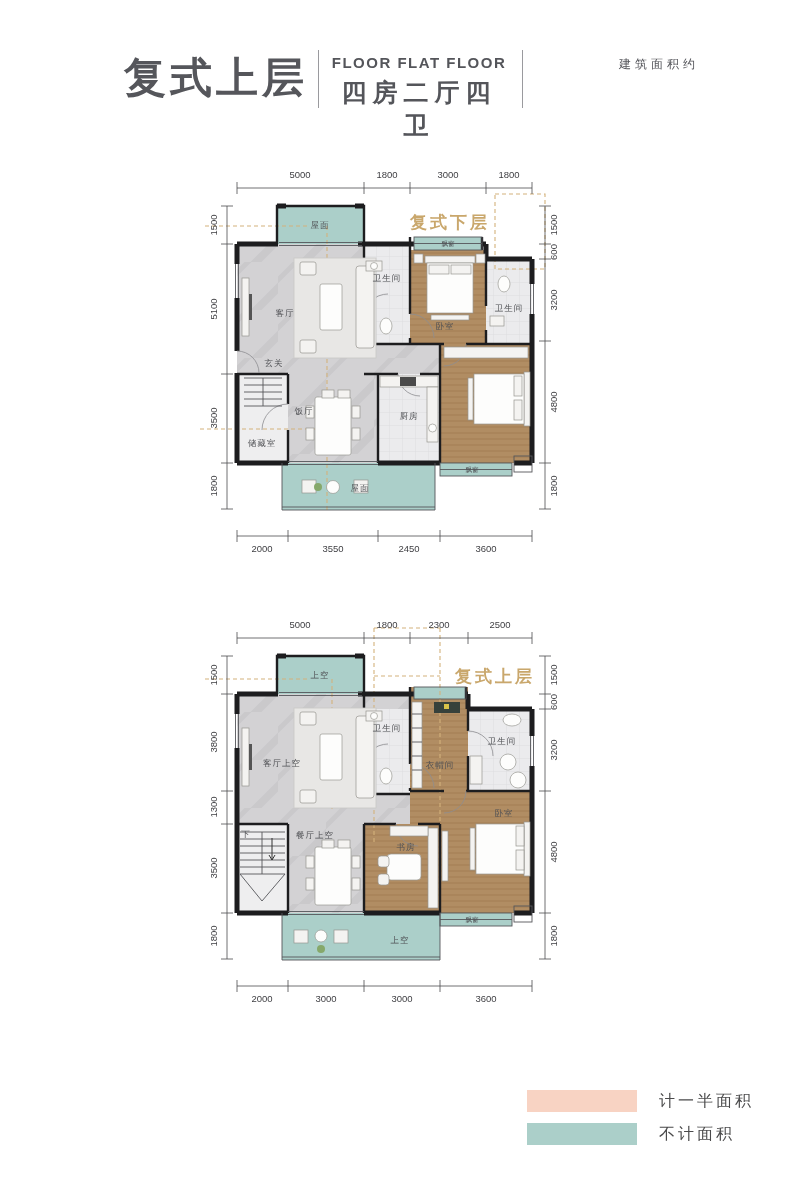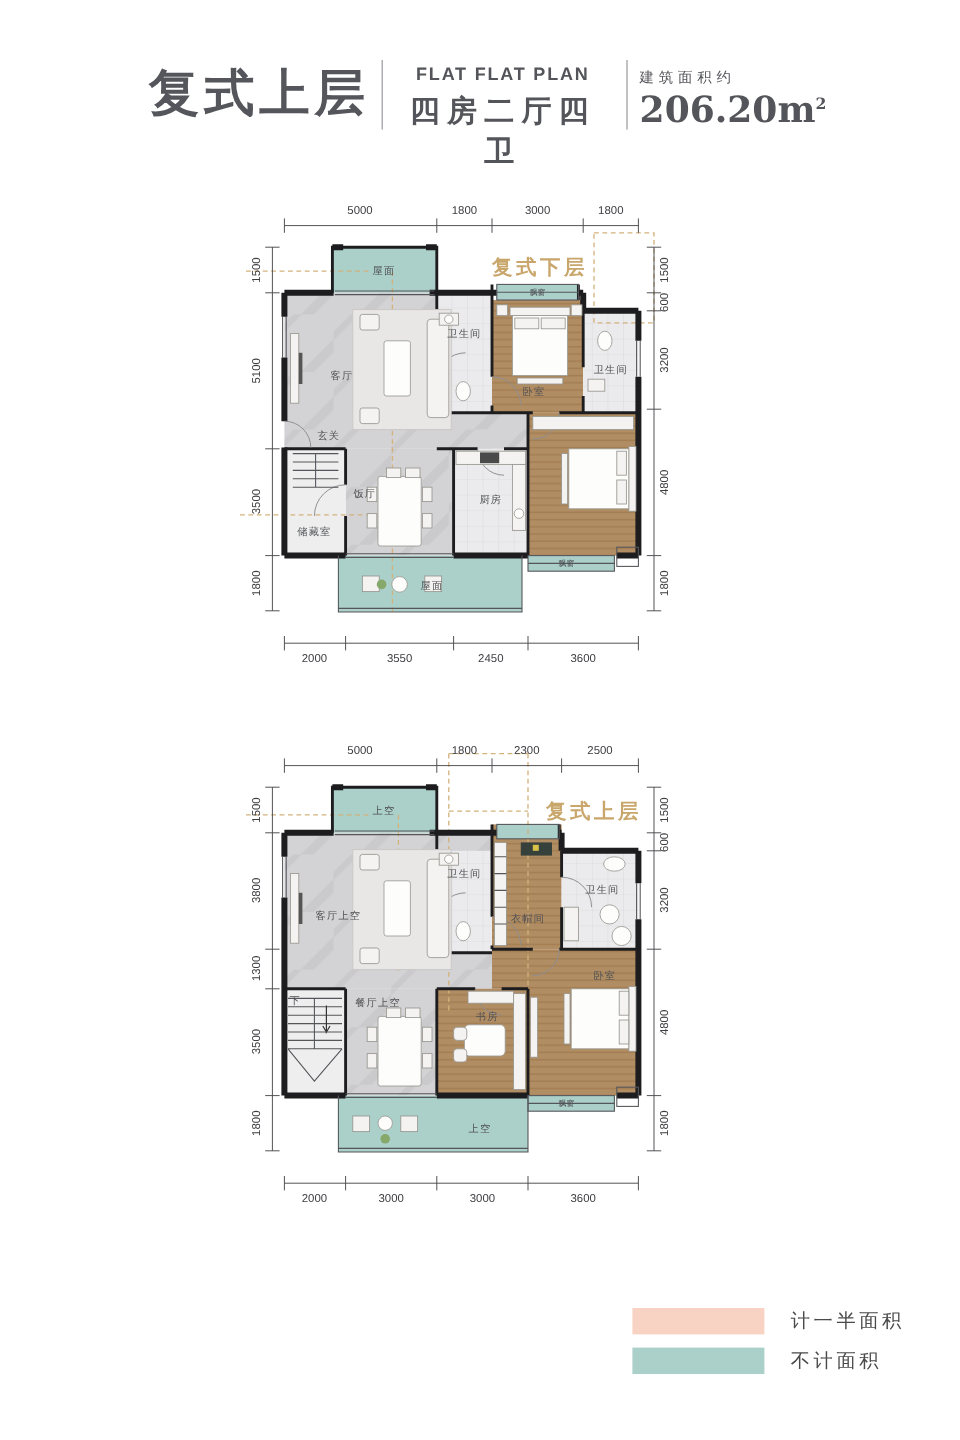--- a/index.html
+++ b/index.html
@@ -7,21 +7,21 @@
   .page{position:absolute;inset:0}
 
   
   .hdr-title{position:absolute;left:124px;top:50px;font-family:"DejaVu Serif","Liberation Serif",serif;
     font-size:42px;font-weight:700;color:#55565b;letter-spacing:4px;margin:0}
   .vdiv{position:absolute;width:1px;background:#9a9a9e;top:50px;height:58px}
   .v1{left:318px}.v2{left:522px}
   .hdr-mid{position:absolute;left:328px;top:54px;width:182px;text-align:center;color:#54555a}
   .hdr-mid .en{font-size:15px;letter-spacing:1.5px;font-weight:700}
   .hdr-mid .cn{font-family:"DejaVu Serif","Liberation Serif",serif;font-size:25px;font-weight:700;letter-spacing:6px;margin-top:5px}
-  .hdr-right{position:absolute;left:533px;top:56px;width:166px;text-align:left;color:#54555a}
+  .hdr-right{position:absolute;left:533px;top:56px;width:166px;text-align:right;color:#54555a}
   .hdr-right .lab{font-size:12px;letter-spacing:4px}
   .hdr-right .val{font-family:"DejaVu Serif","Liberation Serif",serif;font-size:30px;font-weight:700;margin-top:2px}
   .hdr-right sup{font-size:13px}
 
   svg.plan{position:absolute;left:182px}
   #plan-lower{top:166px}
   #plan-upper{top:616px}
 
   
   .w4{stroke:#1d1d1f;stroke-width:5;fill:none}
@@ -47,27 +47,26 @@
   .lg-lb{margin-left:22px;font-size:16px;color:#4a4a4b;letter-spacing:3px}
 </style>
 </head>
 <body>
 
 <div class="page">
 
   <h1 class="hdr-title">复式上层</h1>
   <div class="vdiv v1"></div>
   <div class="hdr-mid">
-    <div class="en">FLAT FLAT PLAN</div>
+    <div class="en">FLOOR FLAT FLOOR</div>
     <div class="cn">四房二厅四卫</div>
   </div>
   <div class="vdiv v2"></div>
   <div class="hdr-right">
     <div class="lab">建筑面积约</div>
-    <div class="val"><span>206.20</span><span>m</span><sup>2</sup></div>
   </div>
 
   <svg id="plan-lower" class="plan" width="430" height="395" viewBox="0 0 430 395">
     <defs>
       <pattern id="mb" width="48" height="48" patternUnits="userSpaceOnUse">
         <rect width="48" height="48" fill="#d3d2d4"></rect>
         <path d="M-6,24 L24,-6 M12,60 L60,12 M20,56 L56,20" stroke="#c6c5c8" stroke-width="5" opacity="0.7"></path>
       </pattern>
       <pattern id="wd" width="12" height="12" patternUnits="userSpaceOnUse">
         <rect width="12" height="12" fill="#b18d63"></rect>

